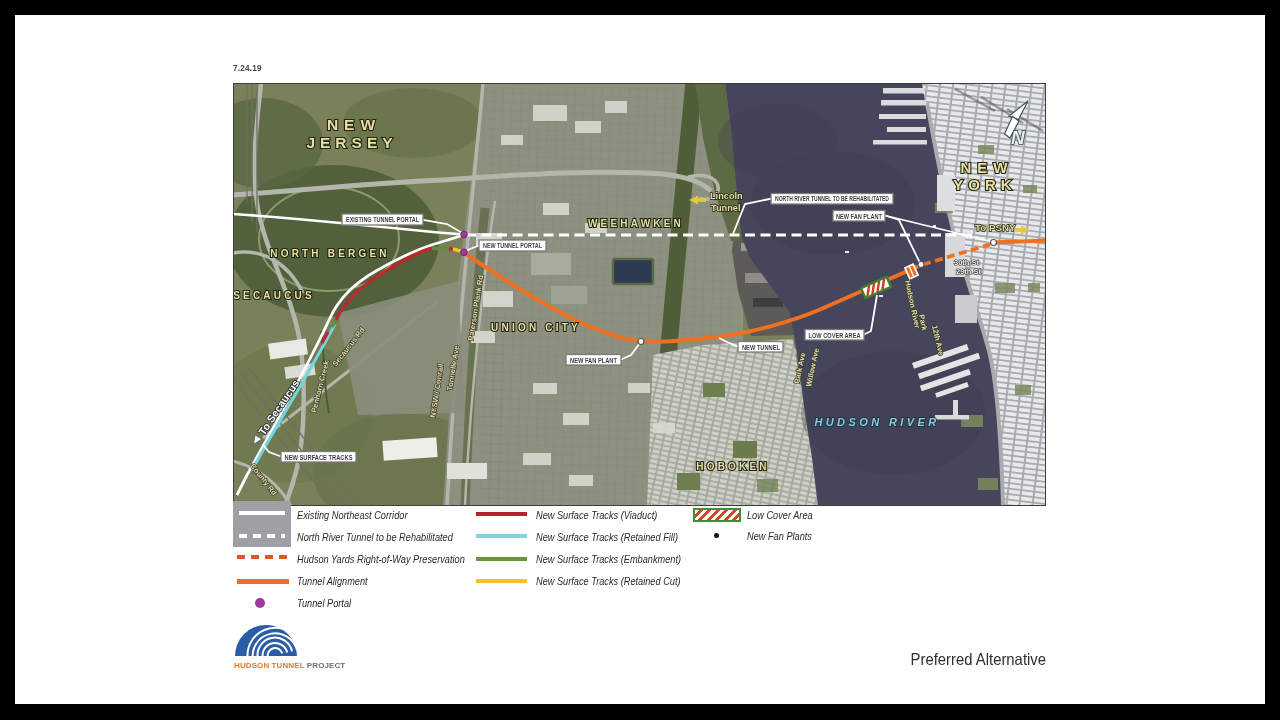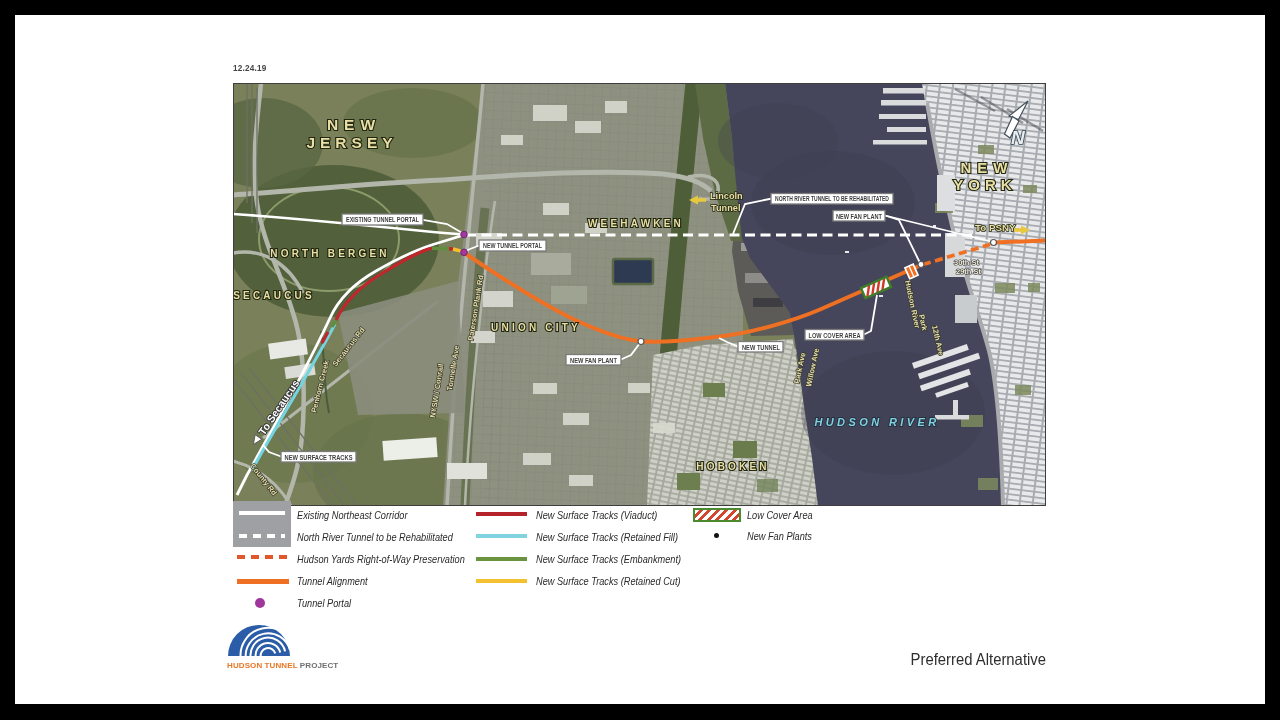--- a/index.html
+++ b/index.html
@@ -6,21 +6,21 @@
 *{box-sizing:border-box;}
 body{font-family:"Liberation Sans",sans-serif;position:relative;}
 .abs{position:absolute;}
 .leg{position:absolute;font-style:italic;font-size:11.8px;color:#2a2a2a;white-space:nowrap;transform:scaleX(.78);transform-origin:left top;}
 </style>
 </head>
 <body>
 
 <div class="abs" style="left:15px;top:15px;width:1250px;height:689px;background:#fff;"></div>
 
-<div class="abs" style="left:233px;top:64px;font-size:8.2px;font-weight:bold;color:#444;letter-spacing:.2px;">12.24.19</div>
+<div class="abs" style="left:233px;top:64px;font-size:8.2px;font-weight:bold;color:#444;letter-spacing:.2px;">7.24.19</div>
 
 <div class="abs" style="left:233px;top:83px;width:813px;height:423px;">
 <svg width="813" height="423" viewBox="0 0 813 423">
 <defs>
 <pattern id="ucgrid" width="9" height="9" patternUnits="userSpaceOnUse" patternTransform="rotate(2)">
 <path d="M0,0H9M0,0V9" stroke="#7b8071" stroke-width="1" fill="none"></path>
 </pattern>
 <pattern id="nygrid" width="13" height="5.5" patternUnits="userSpaceOnUse" patternTransform="rotate(7)">
 <rect width="13" height="5.5" fill="#a8acb0"></rect>
 <rect x="1" y="0.9" width="11" height="3.7" fill="#e8e9eb"></rect>
@@ -357,21 +357,21 @@
 <div class="leg" style="left:536px;top:551.5px;">New Surface Tracks (Embankment)</div>
 <div class="leg" style="left:536px;top:574px;">New Surface Tracks (Retained Cut)</div>
 
 <div class="abs" style="left:693px;top:508px;width:48px;height:14px;border:2px solid #4b8a2f;background:repeating-linear-gradient(135deg,#fff 0 3px,#d4452f 3px 6px);"></div>
 
 <div class="abs" style="left:714px;top:532.5px;width:5px;height:5px;border-radius:50%;background:#111;"></div>
 
 <div class="leg" style="left:747px;top:507.5px;">Low Cover Area</div>
 <div class="leg" style="left:747px;top:528.5px;">New Fan Plants</div>
 
-<div class="abs" style="left:227px;top:624px;width:160px;height:48px;">
+<div class="abs" style="left:234px;top:624px;width:160px;height:48px;">
 <svg width="160" height="48" viewBox="0 0 160 48">
 <path d="M1,32 A31,31 0 0 1 63,32 Z" fill="#2a5ca8"></path>
 <g stroke="#fff" stroke-width="2" fill="none">
         <path d="M33.7,32.7 A7.5,7.5 0 0 1 48.3,29.4"></path>
         <path d="M28.8,33.8 A12.5,12.5 0 0 1 53.2,28.4"></path>
         <path d="M23.9,34.9 A17.5,17.5 0 0 1 58.1,27.4"></path>
         <path d="M19.1,36.1 A22.5,22.5 0 0 1 63.0,26.3"></path>
         <path d="M14.2,37.2 A27.5,27.5 0 0 1 67.9,25.3"></path>
       </g>
 <text x="0" y="44" font-family="Liberation Sans,sans-serif" font-weight="bold" font-size="8" fill="#e87725" letter-spacing=".1">HUDSON TUNNEL <tspan fill="#6d6e71">PROJECT</tspan></text>

